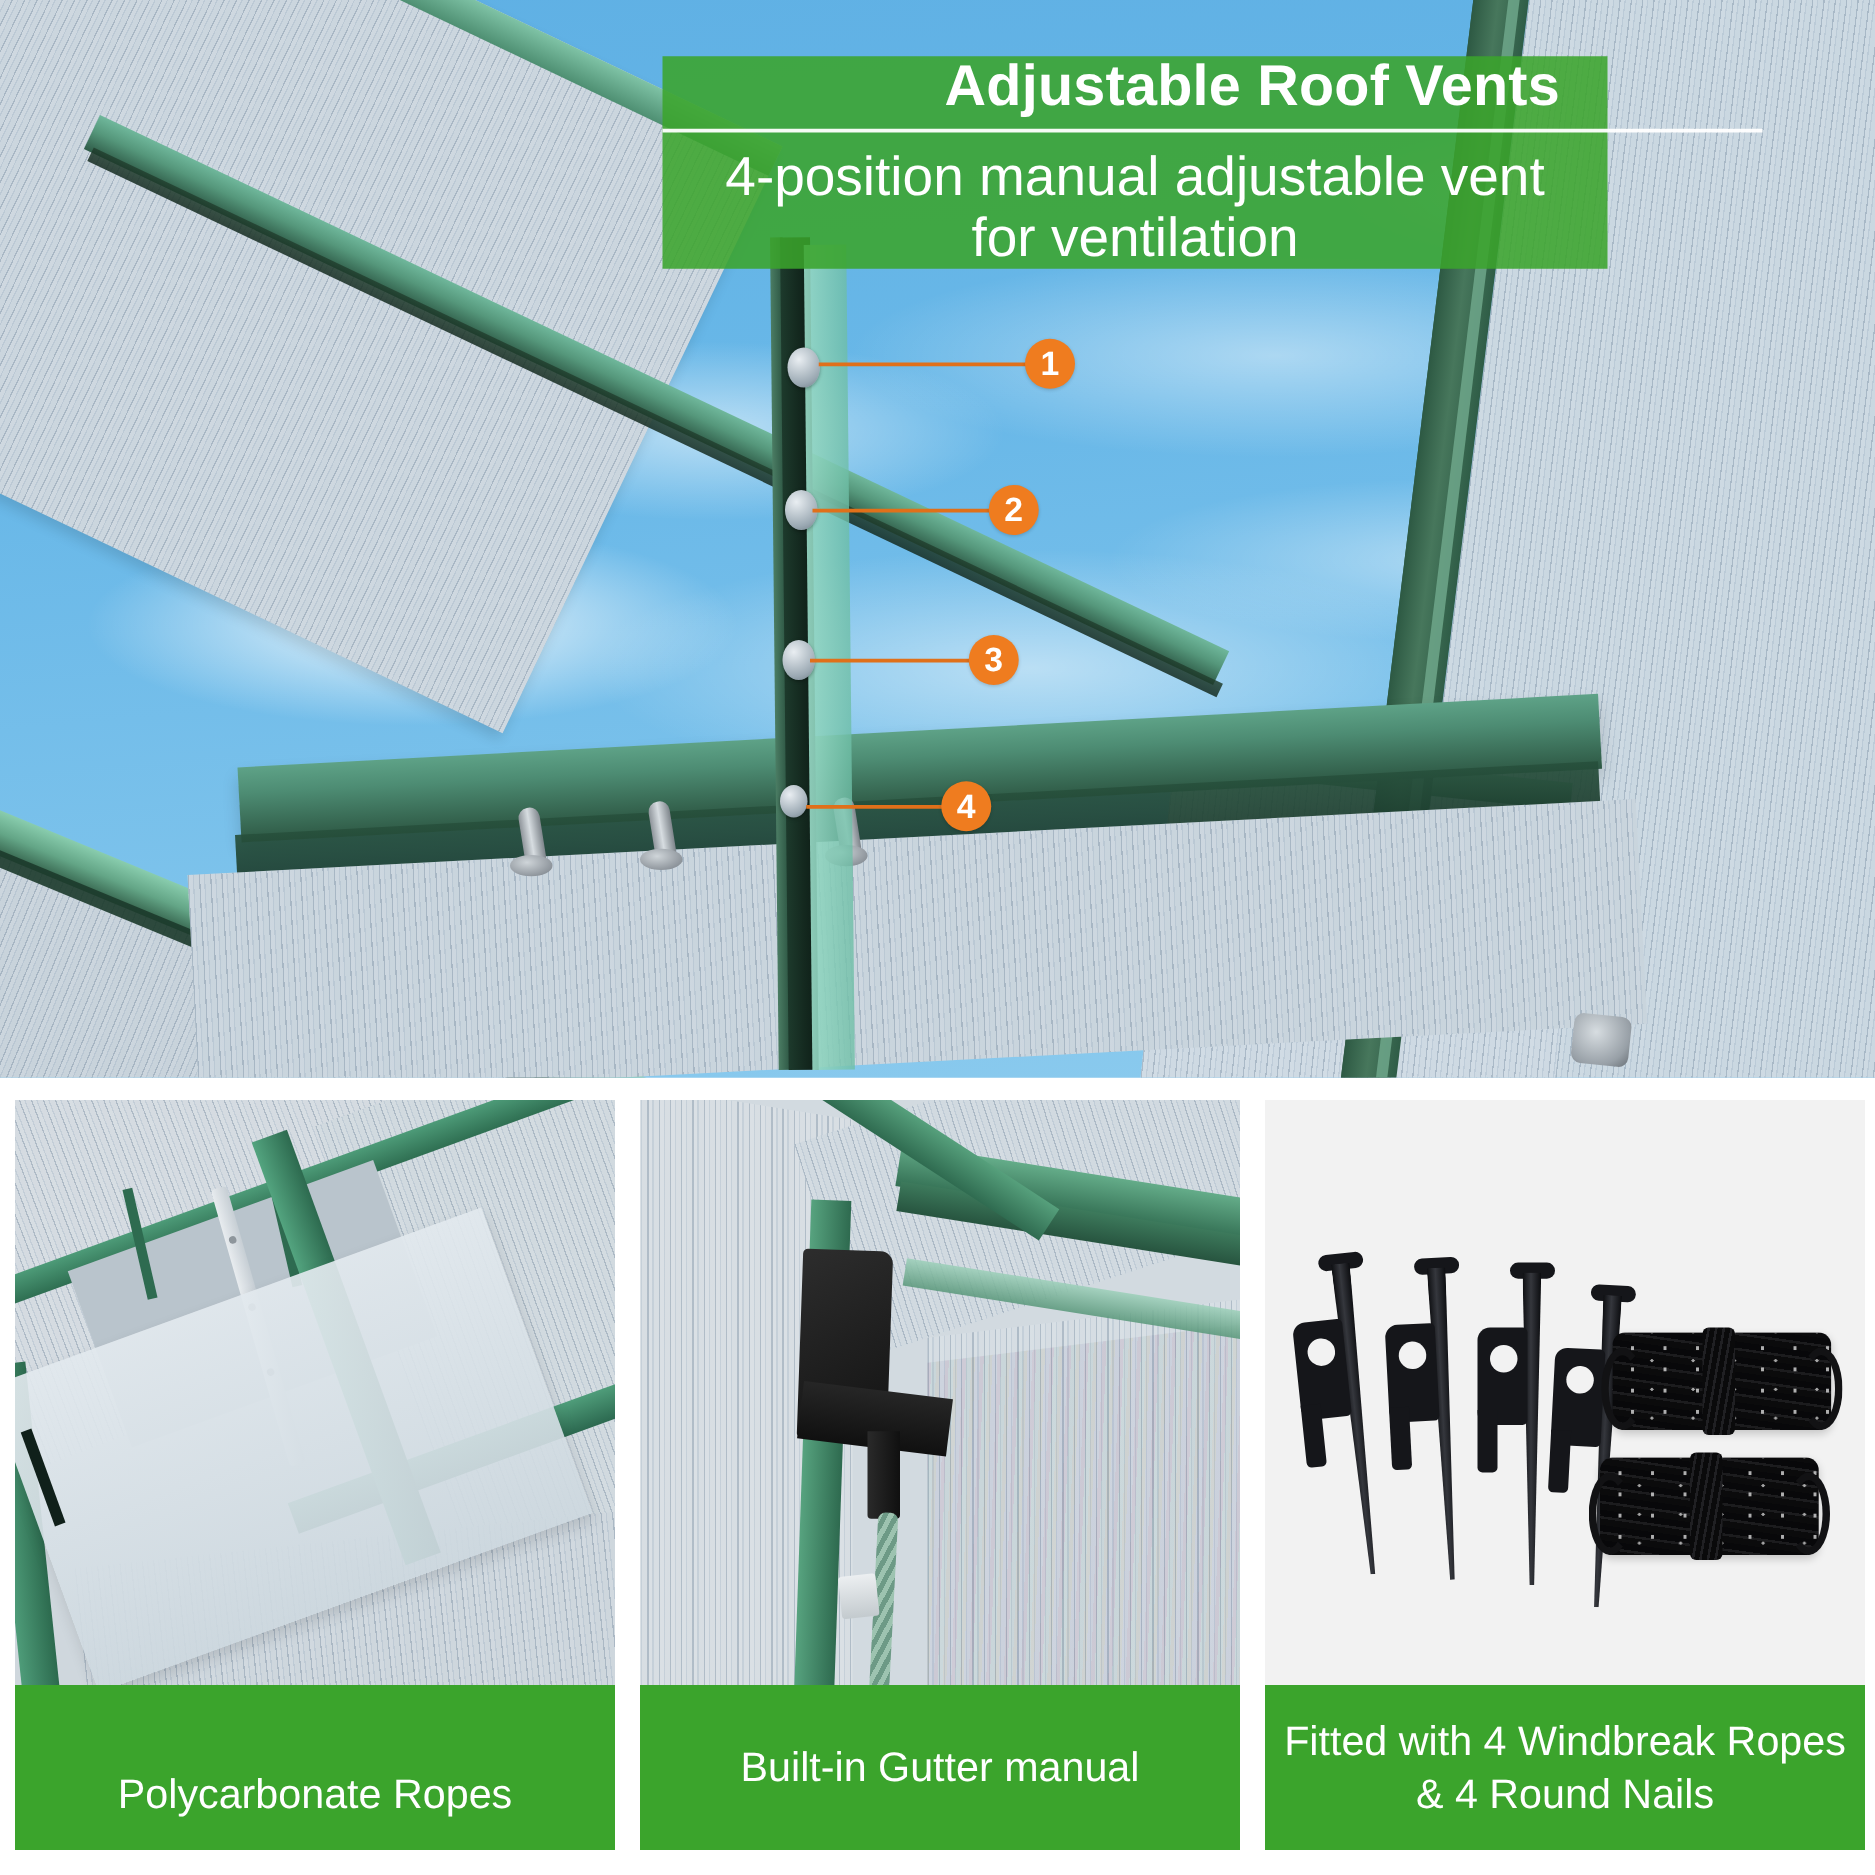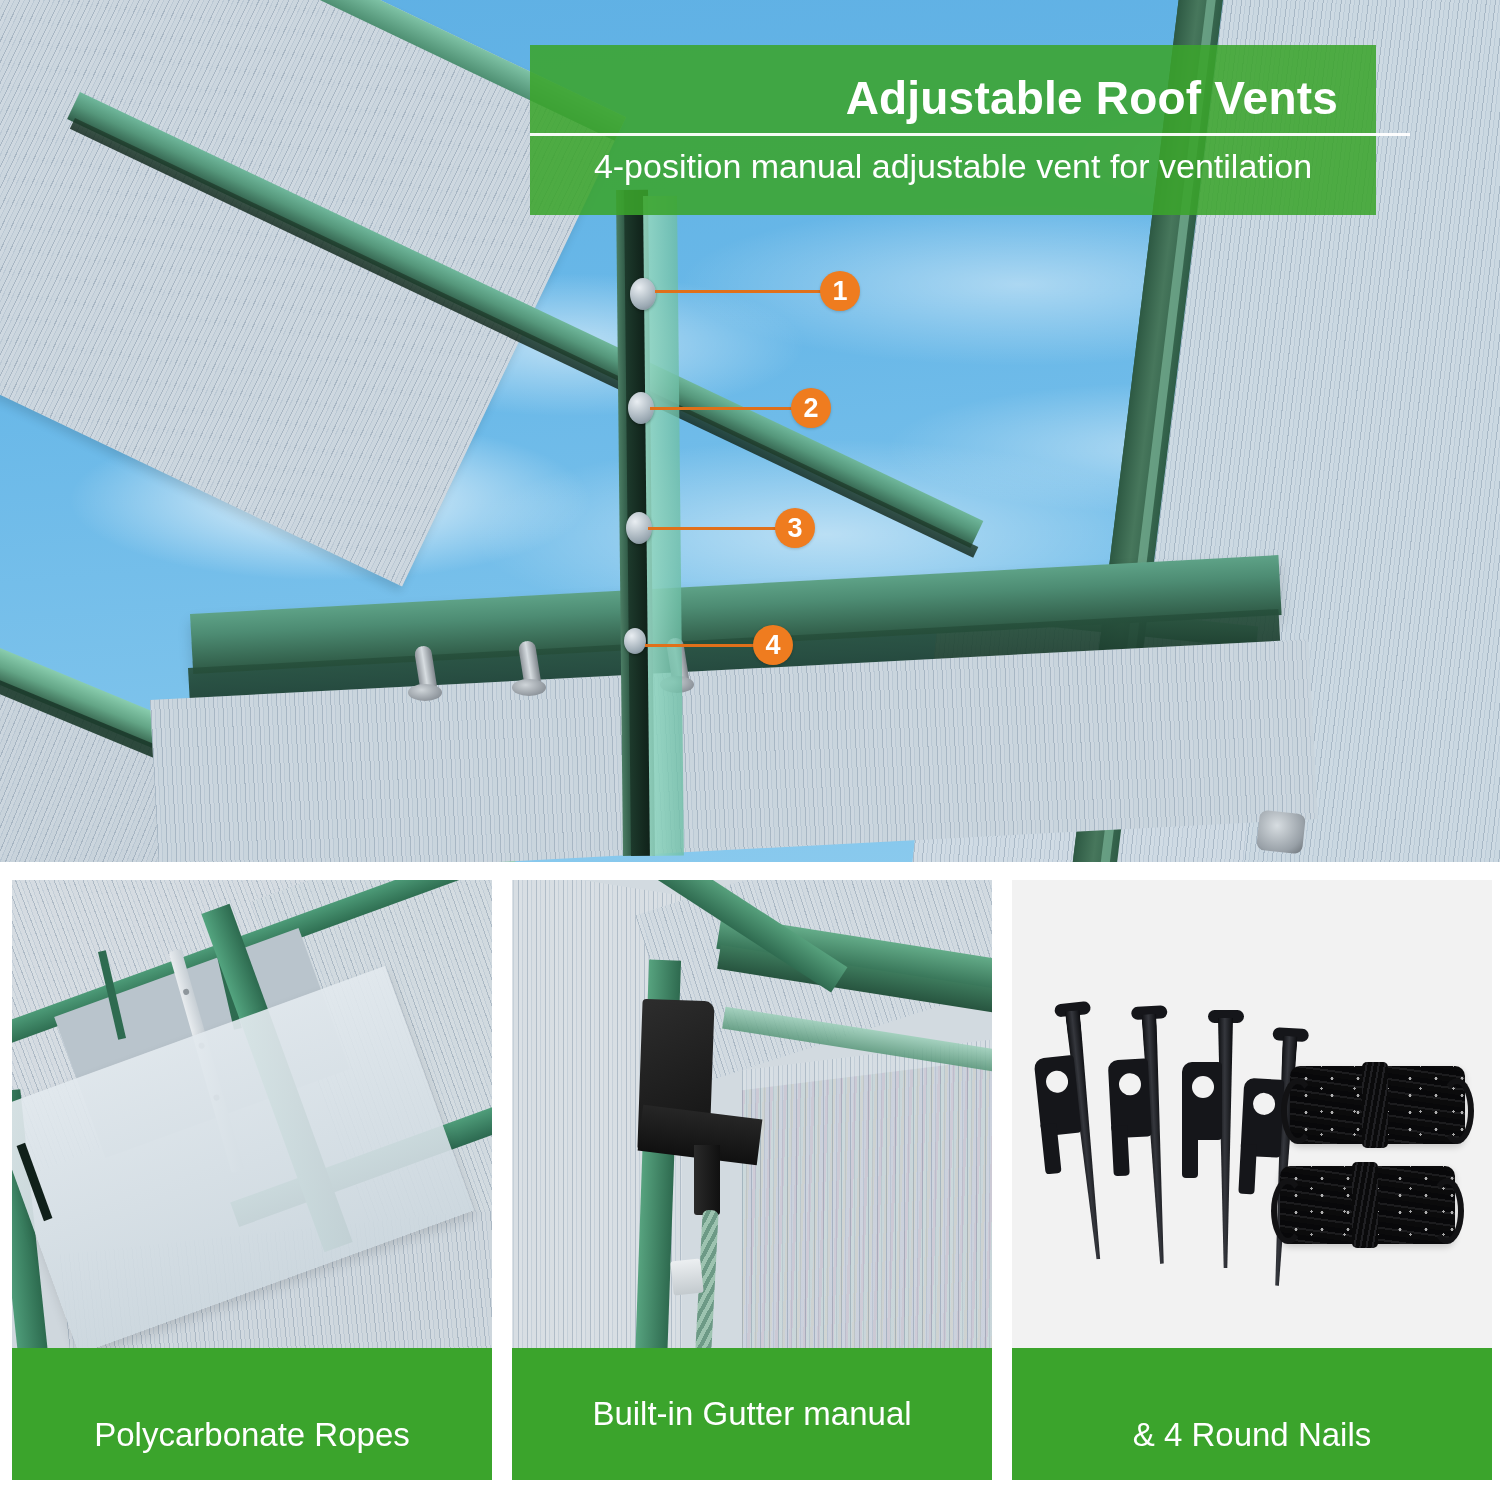--- a/index.html
+++ b/index.html
@@ -165,34 +165,34 @@
 
   
   .bracket{
     position:absolute;left:1258px;top:812px;width:46px;height:40px;border-radius:8px;
     background:radial-gradient(circle at 40% 35%,#d7dde1,#98a0a7 70%,#6b7278);
     transform:rotate(6deg);
   }
 
   
   .banner{
-    position:absolute;left:530px;top:45px;width:846px;height:170px;
+    position:absolute;left:530px;top:45px;width:756px;height:170px;
     background:rgba(59,164,44,.87);
     display:flex;flex-direction:column;align-items:flex-start;justify-content:center;
   }
   .banner-title{
     color:#ffffff;font-size:46px;font-weight:bold;letter-spacing:.2px;
     line-height:1;margin:0 0 6px 0;text-align:right;width:100%;
     padding-right:38px;box-sizing:border-box;
   }
   .banner-rule{
     width:880px;height:3px;background:#ffffff;opacity:.95;margin:6px 0 12px 0;
   }
   .banner-sub{
-    color:#ffffff;font-size:34px;font-weight:400;line-height:1.1;
+    color:#ffffff;font-size:44px;font-weight:400;line-height:1.1;
     text-align:center;width:100%;padding:0 22px;box-sizing:border-box;
   }
 
   
   .callout{position:absolute;height:40px;}
   .callout .lead{
     position:absolute;top:19px;height:3px;background:#e0701a;
   }
   .callout .bubble{
     position:absolute;top:0;width:40px;height:40px;border-radius:50%;
@@ -482,20 +482,20 @@
         <div class="rope" style="left:268px;top:286px;">
           <div class="coil"></div>
             <div class="fleck"></div>
             <div class="loopL"></div>
             <div class="loopR"></div>
             <div class="band"></div>
         </div>
       </div>
       <div class="card-caption">
         <span>
-          <br>
+          <span>Fitted with 4 Windbreak Ropes</span><br>
           <span>&amp; 4 Round Nails</span>
         </span>
       </div>
     </div>
 
   </div>
 </div>
 
 </body></html>

